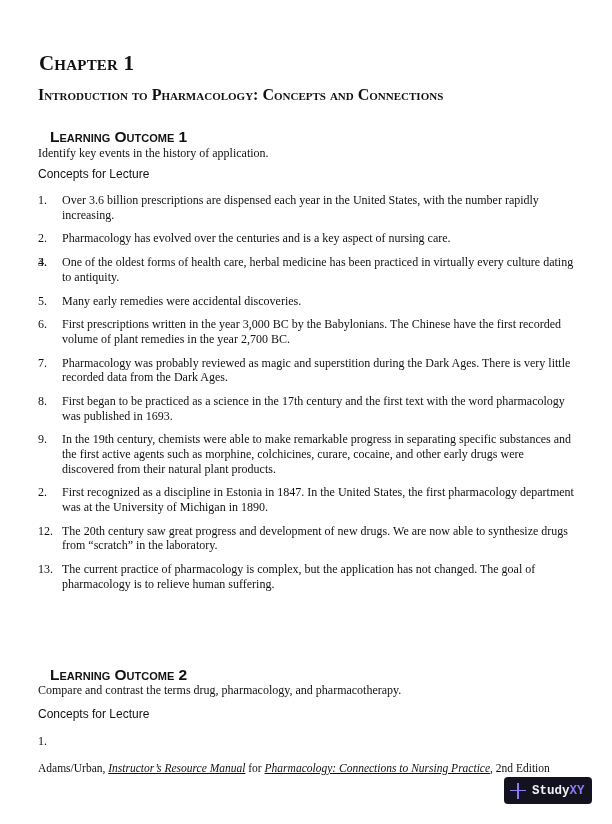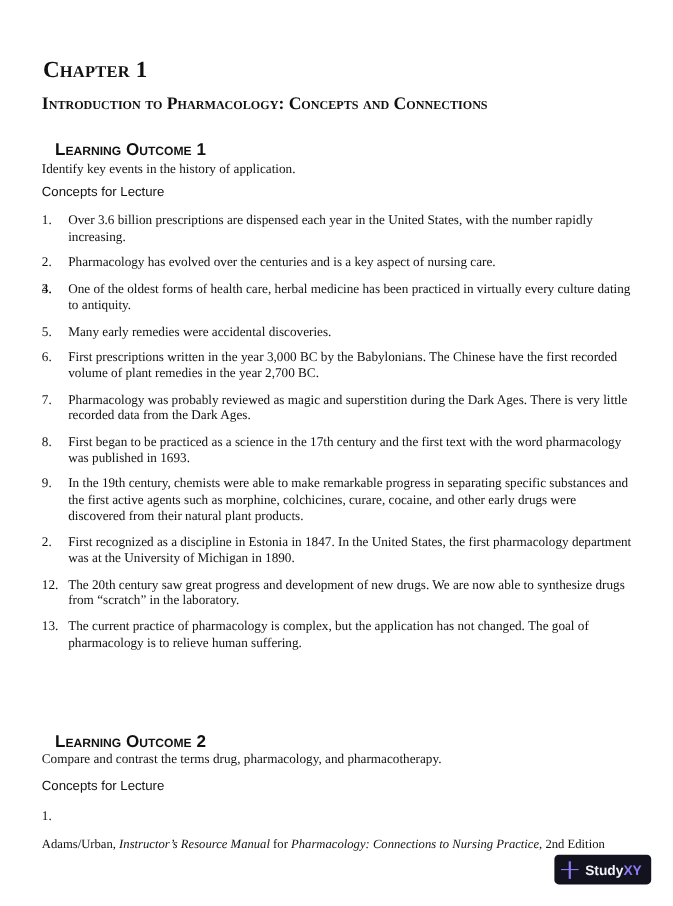--- a/index.html
+++ b/index.html
@@ -32,33 +32,33 @@
     position: absolute; left: 0; margin: 0; padding: 0; list-style: none; width: 540px;
     font-family: "Liberation Serif", serif; font-size: 12px; line-height: 14.6px;
   }
   ol.list li { position: relative; padding-left: 24px; margin-bottom: 9.2px; }
   ol.list li .num { position: absolute; left: 0; width: 20px; text-align: left; }
   ol.list.two li .num { left: 0; }
   .footer {
     position: absolute; left: 0; top: 762px; white-space: nowrap;
     font-family: "Liberation Serif", serif; font-size: 11.5px;
   }
-  .footer i { font-style: italic; }
+  .footer i { font-style: italic; text-decoration: underline; }
   .badge {
     position: absolute; left: 504px; top: 777px; width: 88px; height: 27px;
     background: #12131f; border-radius: 4px; display: flex; align-items: center;
     box-sizing: border-box; padding-left: 6px;
   }
   .badge .plus { width: 16px; height: 16px; position: relative; margin-right: 6px; }
   .badge .plus:before, .badge .plus:after {
     content: ""; position: absolute; background: #8b7cf6;
   }
   .badge .plus:before { left: 7px; top: 0; width: 1.5px; height: 16px; }
   .badge .plus:after { top: 7px; left: 0; height: 1.5px; width: 16px; }
-  .badge .brand { font-family: Liberation Sans, sans-serif; font-weight: bold; font-size: 12.5px; color: #f2f2f7; }
+  .badge .brand { font-family: Liberation Mono, monospace; font-weight: bold; font-size: 12.5px; color: #f2f2f7; }
   .badge .brand .xy { color: #8b7cf6; }
 </style>
 </head>
 <body>
 
 <div class="page">
   <h1 class="chapter">Chapter 1</h1>
   <h2 class="subtitle">Introduction to Pharmacology: Concepts and Connections</h2>
 
   <h3 class="lo-head" style="top:116px">Learning Outcome 1</h3>

